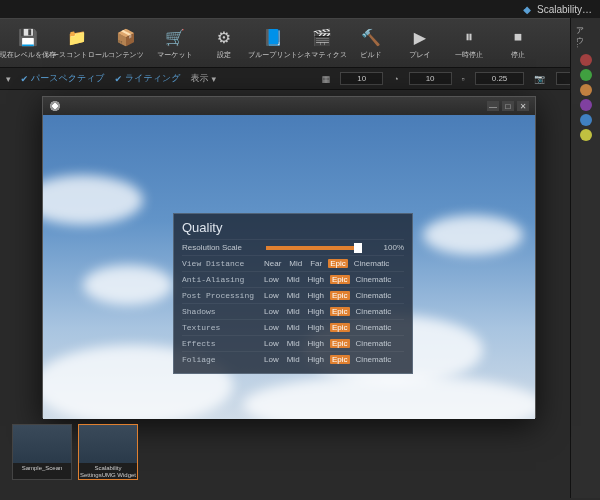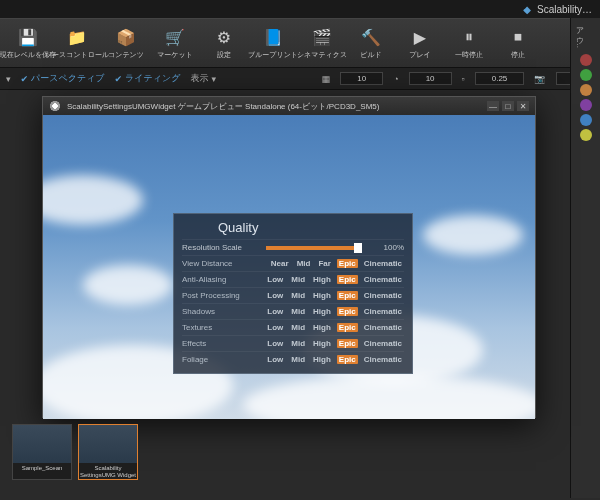--- a/index.html
+++ b/index.html
@@ -18,26 +18,26 @@
 .side { position: absolute; right: 0; top: 18px; width: 30px; height: 480px; background: #2e2e2e; border-left: 1px solid #111; padding: 4px 2px; }
 .side .tab { writing-mode: vertical-rl; font-size: 8px; color: #aaa; margin-bottom: 6px; }
 .side .dot { width: 12px; height: 12px; border-radius: 50%; margin: 3px auto; }
 .preview { position: absolute; left: 42px; top: 96px; width: 494px; height: 322px; background: #000; border: 1px solid #555; box-shadow: 0 8px 30px rgba(0,0,0,0.7); }
 .preview-title { height: 18px; background: linear-gradient(#3a3a3a,#2a2a2a); display: flex; align-items: center; padding: 0 6px; gap: 6px; font-size: 8px; color: #ccc; }
 .preview-title .winbtns { margin-left: auto; display: flex; gap: 3px; }
 .preview-title .wb { width: 12px; height: 10px; background: #444; cursor: pointer; display: flex; align-items: center; justify-content: center; font-size: 8px; }
 .sky { width: 100%; height: 304px; background: linear-gradient(180deg,#4a7db8 0%,#6294c8 35%,#a8c4e0 70%,#d0dce8 100%); position: relative; overflow: hidden; }
 .cloud { position: absolute; background: rgba(255,255,255,0.75); border-radius: 50%; filter: blur(6px); }
 .quality { position: absolute; left: 130px; top: 98px; width: 240px; background: rgba(30,40,55,0.82); border: 1px solid rgba(120,140,160,0.5); padding: 6px 8px; font-size: 8px; color: #c0c8d0; }
-.qhead { display: flex; align-items: center; margin-bottom: 4px; margin-left: 36px; }
+.qhead { display: flex; align-items: center; margin-bottom: 4px; }
 .qhead .title { font-size: 13px; color: #dde4ec; flex: 1; }
 .qhead .opts span { margin-left: 5px; cursor: pointer; }
 .qrow { display: flex; align-items: center; height: 16px; border-top: 1px solid rgba(255,255,255,0.06); }
-.qrow .label { width: 80px; color: #b0bac4; }
-.qrow .opts { flex: 1; display: flex; justify-content: flex-end; gap: 4px; font-weight: bold; }
+.qrow .label { width: 80px; color: #b0bac4; font-family: Liberation Mono, monospace; }
+.qrow .opts { flex: 1; display: flex; gap: 4px; }
 .qrow .opts span { cursor: pointer; padding: 0 2px; }
 .qrow .opts span.sel { background: #e08030; color: #fff; border-radius: 1px; }
 .resrow { display: flex; align-items: center; height: 16px; border-top: 1px solid rgba(255,255,255,0.06); }
 .resrow .label { width: 80px; }
 .resrow .slider { flex: 1; height: 4px; background: rgba(255,255,255,0.15); position: relative; margin: 0 4px; }
 .resrow .slider .fill { position: absolute; left: 0; top: 0; height: 100%; width: 100%; background: #e08030; }
 .resrow .slider .knob { position: absolute; right: -3px; top: -3px; width: 8px; height: 10px; background: #fff; }
 .resrow .val { width: 28px; text-align: right; margin-left: 13px; }
 .bottom { position: absolute; left: 8px; bottom: 0; right: 30px; height: 80px; }
 .thumbs { display: flex; gap: 6px; padding: 4px; }
@@ -125,21 +125,20 @@
   <div class="dot" style="background:#40a040"></div>
   <div class="dot" style="background:#c08040"></div>
   <div class="dot" style="background:#8040a0"></div>
   <div class="dot" style="background:#4080c0"></div>
   <div class="dot" style="background:#c0c040"></div>
 </div>
 
 <div class="preview">
   <div class="preview-title">
     <span class="ue-logo"></span>
-    <span>ScalabilitySettingsUMGWidget ゲームプレビュー Standalone (64-ビット/PCD3D_SM5)</span>
     <div class="winbtns">
       <div class="wb">—</div>
       <div class="wb">□</div>
       <div class="wb">✕</div>
     </div>
   </div>
   <div class="sky">
     <div class="cloud" style="left:-20px;top:60px;width:120px;height:50px"></div>
     <div class="cloud" style="left:40px;top:150px;width:90px;height:40px"></div>
     <div class="cloud" style="left:260px;top:200px;width:180px;height:70px"></div>

